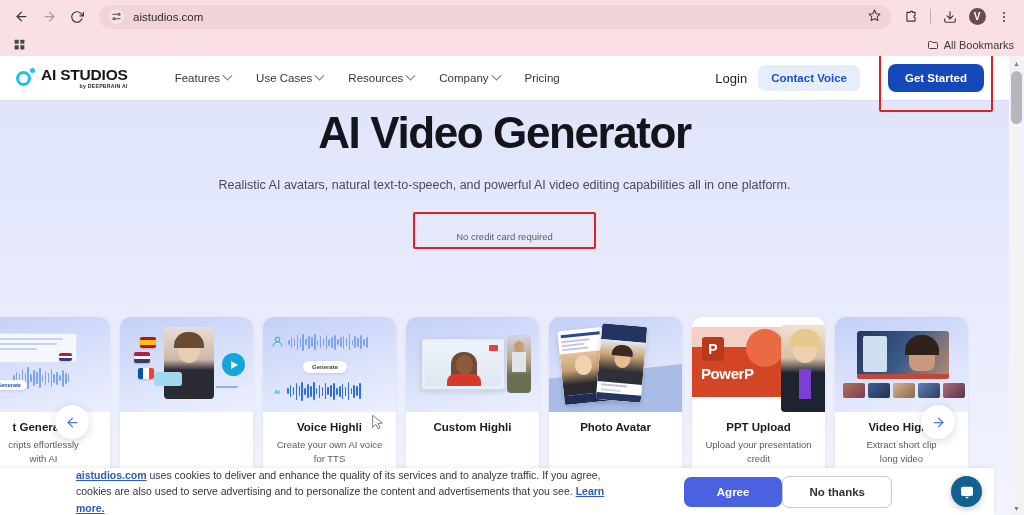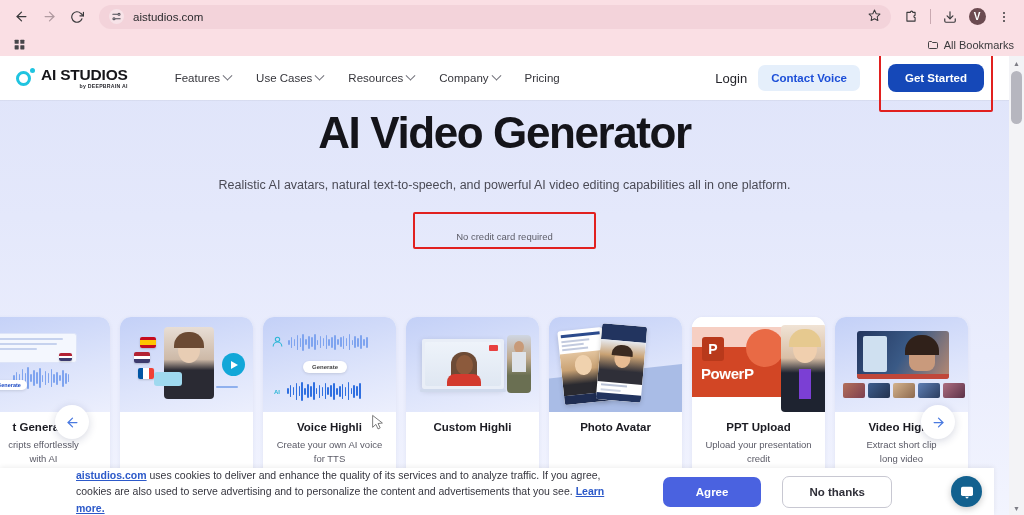--- a/index.html
+++ b/index.html
@@ -136,21 +136,21 @@
   .laptop { position: absolute; background: #fff; border-radius: 2px; box-shadow: 0 2px 6px rgba(0,0,0,.15); overflow: hidden; }
 
   
   .cookie {
     position: absolute; left: 0; right: 15px; bottom: 0; height: 47px; background: #fff;
     display: flex; align-items: center; padding: 0 24px; gap: 16px; z-index: 40;
     box-shadow: 0 -1px 5px rgba(0,0,0,0.07);
   }
   .cookie-text { font-size: 10.5px; color: #35353e; line-height: 1.55; max-width: 600px; padding-left: 52px; }
   .cookie-link { color: #2c59c9; text-decoration: underline; font-weight: bold; }
-  .cookie-btns { margin-left: auto; display: flex; align-items: center; gap: 21px; padding-right: 78px; }
+  .cookie-btns { margin-left: auto; display: flex; align-items: center; gap: 0; padding-right: 78px; }
   .btn-agree { background: #4a62e0; color: #fff; font-size: 11.5px; font-weight: bold; padding: 9px 33px; border-radius: 7px; }
   .btn-nothanks { background: #fff; color: #2f2f38; font-size: 11.5px; font-weight: bold; padding: 9px 26px; border-radius: 7px; border: 1px solid #c8c8d2; }
   .chatbtn {
     position: absolute; right: 27px; bottom: 8px; width: 31px; height: 31px; border-radius: 50%;
     background: #12618f; display: flex; align-items: center; justify-content: center; z-index: 50;
     box-shadow: 0 2px 7px rgba(0,0,0,.22);
   }
 
   
   .scrollbar { position: absolute; top: 0; right: 0; bottom: 0; width: 15px; background: #f3f3f6; z-index: 60; }

